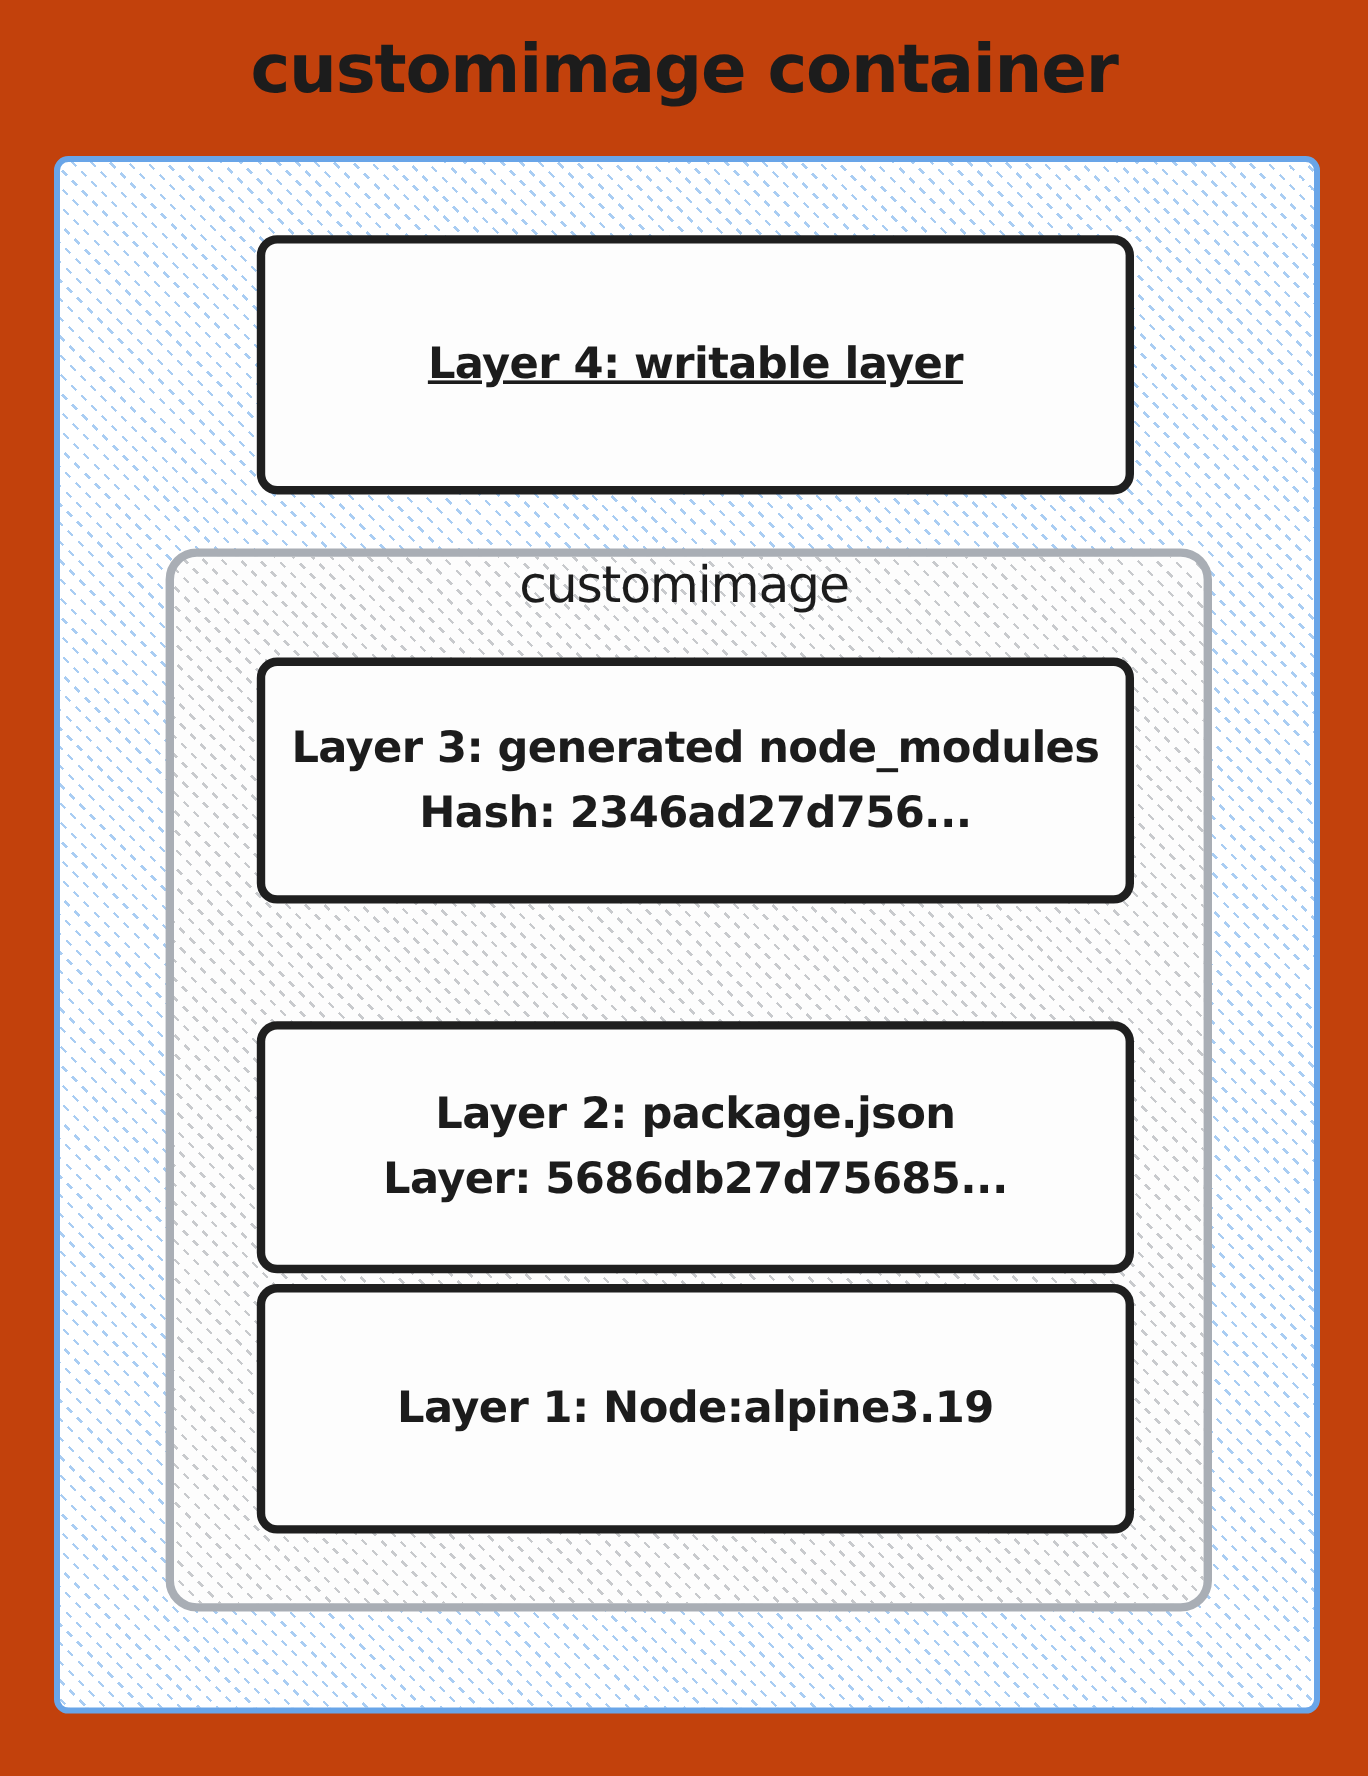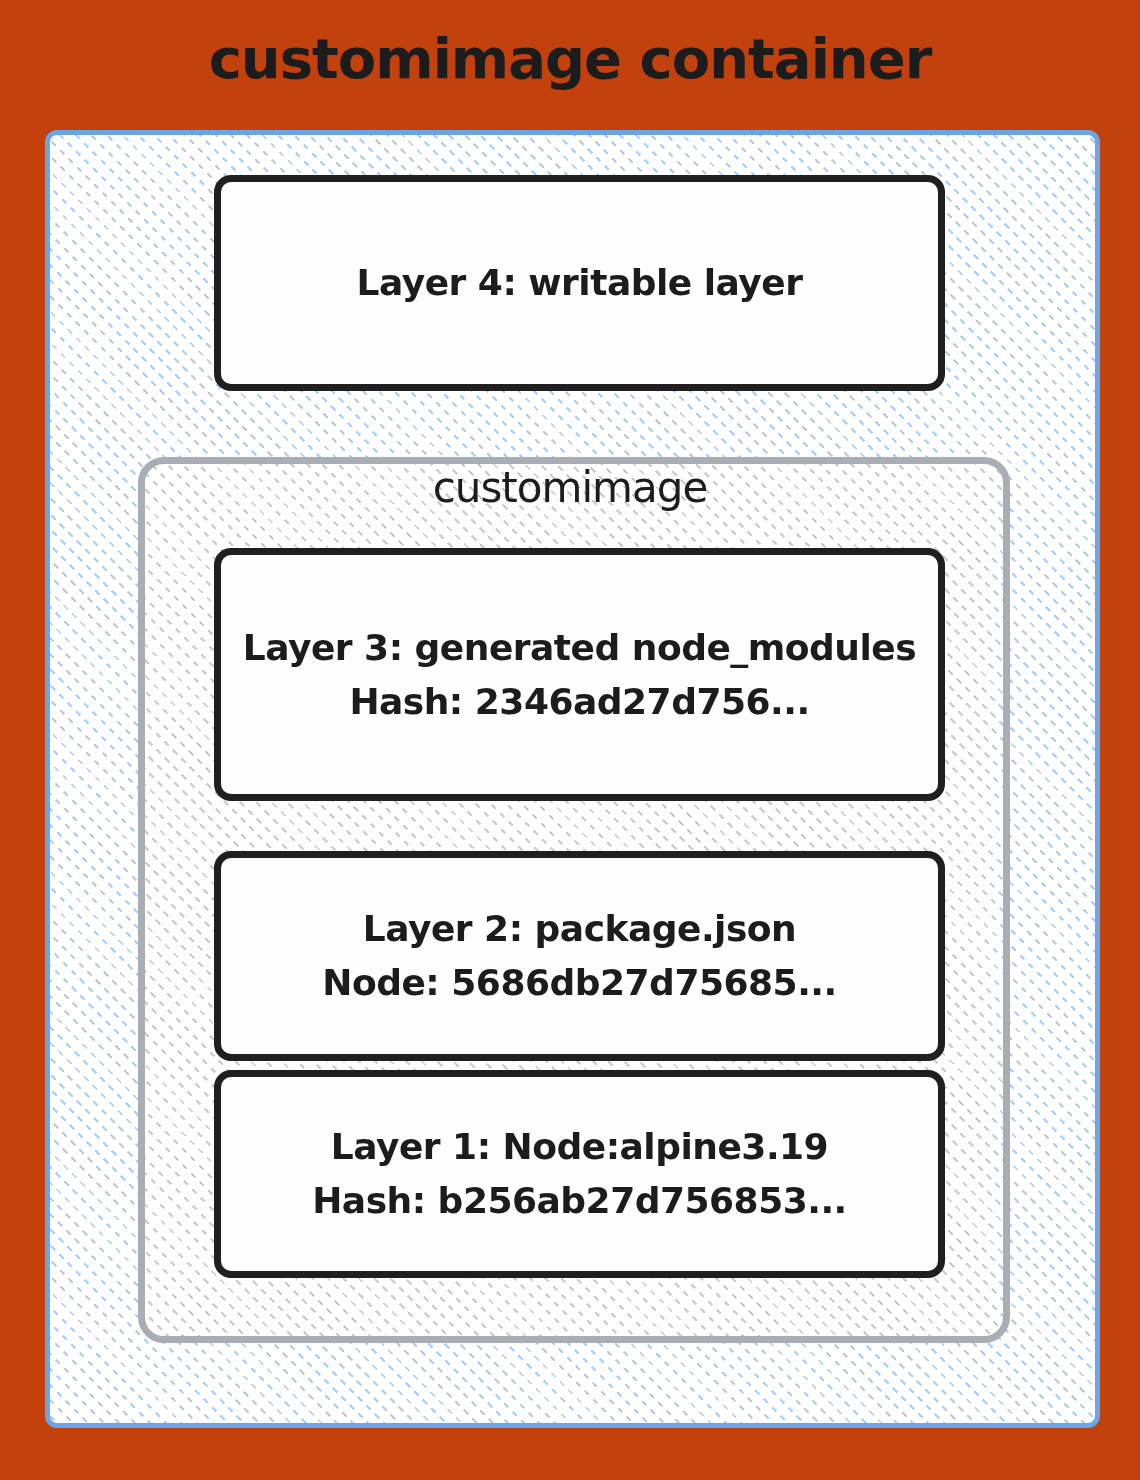--- a/index.html
+++ b/index.html
@@ -80,22 +80,22 @@
     flex-direction: column;
     align-items: center;
     justify-content: center;
     text-align: center;
     font-size: 36px;
     font-weight: 700;
     letter-spacing: -0.5px;
     line-height: 1.5;
     color: #1c1c1c;
   }
-  .layer4 { top: 175px;  height: 216px; }
-  .layer3 { top: 548px;  height: 253px; }
+  .layer4 { top: 196px;  height: 216px; text-decoration: underline; }
+  .layer3 { top: 548px;  height: 205px; }
   .layer2 { top: 807px;  height: 210px; margin-top: 44px; }
   .layer1 { top: 1070px; height: 208px; justify-content: center; }
 </style>
 </head>
 <body>
 
 <div class="page">
 
   <div class="diagram-title">customimage container</div>
 
@@ -109,21 +109,20 @@
 
   <div class="image-label">customimage</div>
 
   <div class="layer-box layer3">
     <div>Layer 3: generated node_modules</div>
     <div>Hash: 2346ad27d756...</div>
   </div>
 
   <div class="layer-box layer2">
     <div>Layer 2: package.json</div>
-    <div>Node: 5686db27d75685...</div>
+    <div>Layer: 5686db27d75685...</div>
   </div>
 
   <div class="layer-box layer1">
     <div>Layer 1: Node:alpine3.19</div>
-    <div>Hash: b256ab27d756853...</div>
   </div>
 
 </div>
 
 </body></html>

